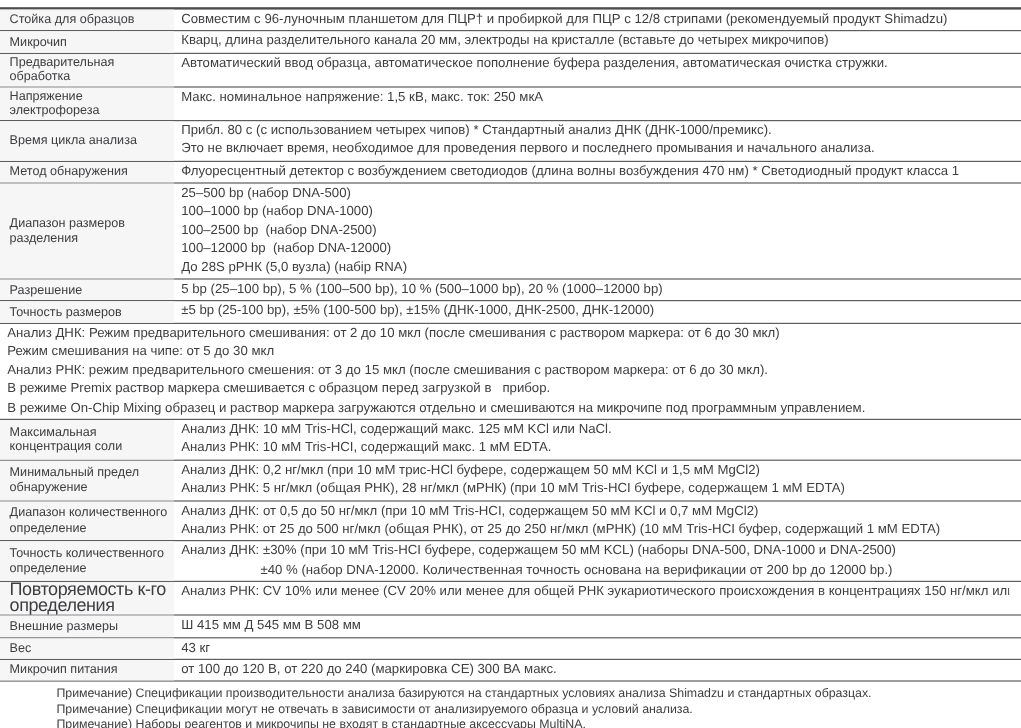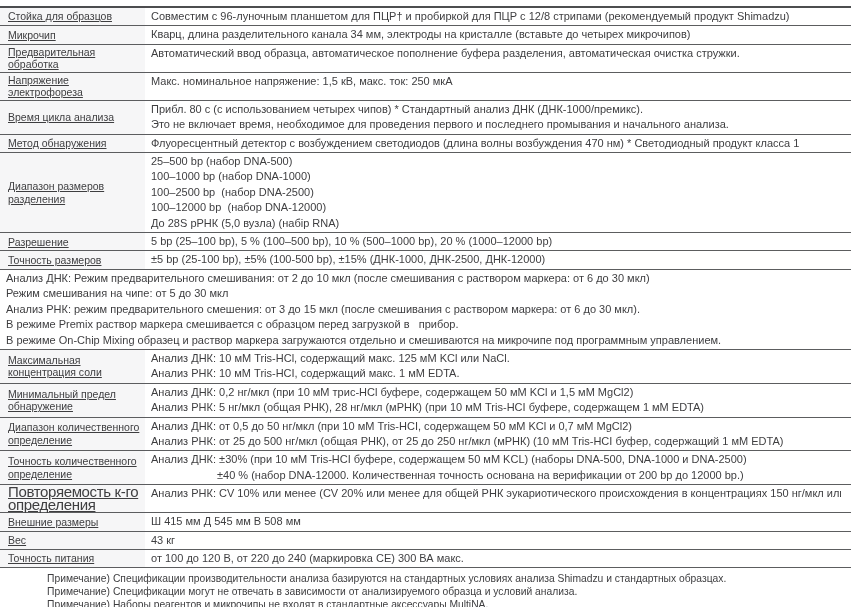--- a/index.html
+++ b/index.html
@@ -11,21 +11,21 @@
   body{
     width:851px;height:607px;overflow:hidden;background:#ffffff;
     font-family:"Liberation Sans", sans-serif;color:var(--text-color);
   }
   .page{padding-top:6px;}
   .spec-table{border-top:2px solid #4c4d4f;}
   .row{display:flex;border-bottom:1.5px solid var(--border-color);align-items:stretch;}
   .label-cell{
     flex:0 0 145px;box-sizing:border-box;padding:1px 2px 1px 8px;
     background:var(--label-bg);display:flex;align-items:center;
-    font-size:10.5px;line-height:12.5px;text-decoration:underline;
+    font-size:10.5px;line-height:12.5px;
   }
   .label-cell.small{font-size:15px;letter-spacing:-0.35px;}
   .value-cell{flex:1;box-sizing:border-box;padding:1px 10px 1px 6px;min-width:0;}
   .value-line{font-size:11px;line-height:15.4px;white-space:pre;overflow:hidden;}
   .value-line.indent{padding-left:66px;}
   .footnotes{padding:4px 0 0 2px;}
   .footnote{font-size:10.3px;line-height:13px;white-space:pre;padding-left:45px;}
   .footnote.dagger{margin-top:4px;}
 </style>
 </head>
@@ -35,21 +35,21 @@
   <div class="spec-table" id="spec-table">
       <div class="row">
         <div class="label-cell">Стойка для образцов</div>
         <div class="value-cell">
           <div class="value-line">Совместим с 96-луночным планшетом для ПЦР† и пробиркой для ПЦР с 12/8 стрипами (рекомендуемый продукт Shimadzu)</div>
         </div>
       </div>
       <div class="row">
         <div class="label-cell">Микрочип</div>
         <div class="value-cell">
-          <div class="value-line">Кварц, длина разделительного канала 34 мм, электроды на кристалле (вставьте до четырех микрочипов)</div>
+          <div class="value-line">Кварц, длина разделительного канала 20 мм, электроды на кристалле (вставьте до четырех микрочипов)</div>
         </div>
       </div>
       <div class="row">
         <div class="label-cell">Предварительная обработка</div>
         <div class="value-cell">
           <div class="value-line">Автоматический ввод образца, автоматическое пополнение буфера разделения, автоматическая очистка стружки.</div>
         </div>
       </div>
       <div class="row">
         <div class="label-cell">Напряжение электрофореза</div>
@@ -141,21 +141,21 @@
           <div class="value-line">Ш 415 мм Д 545 мм В 508 мм</div>
         </div>
       </div>
       <div class="row">
         <div class="label-cell">Вес</div>
         <div class="value-cell">
           <div class="value-line">43 кг</div>
         </div>
       </div>
       <div class="row">
-        <div class="label-cell">Точность питания</div>
+        <div class="label-cell">Микрочип питания</div>
         <div class="value-cell">
           <div class="value-line">от 100 до 120 В, от 220 до 240 (маркировка CE) 300 ВА макс.</div>
         </div>
       </div>
     </div>
   <div class="footnotes" id="footnotes">
       <div class="footnote">Примечание) Спецификации производительности анализа базируются на стандартных условиях анализа Shimadzu и стандартных образцах.</div>
       <div class="footnote">Примечание) Спецификации могут не отвечать в зависимости от анализируемого образца и условий анализа.</div>
       <div class="footnote">Примечание) Наборы реагентов и микрочипы не входят в стандартные аксессуары MultiNA.</div>
       <div class="footnote dagger">†Можно применить алюминиевый лист (продукт, рекомендованный Shimadzu), чтобы предотвратить испарение образца.</div>

